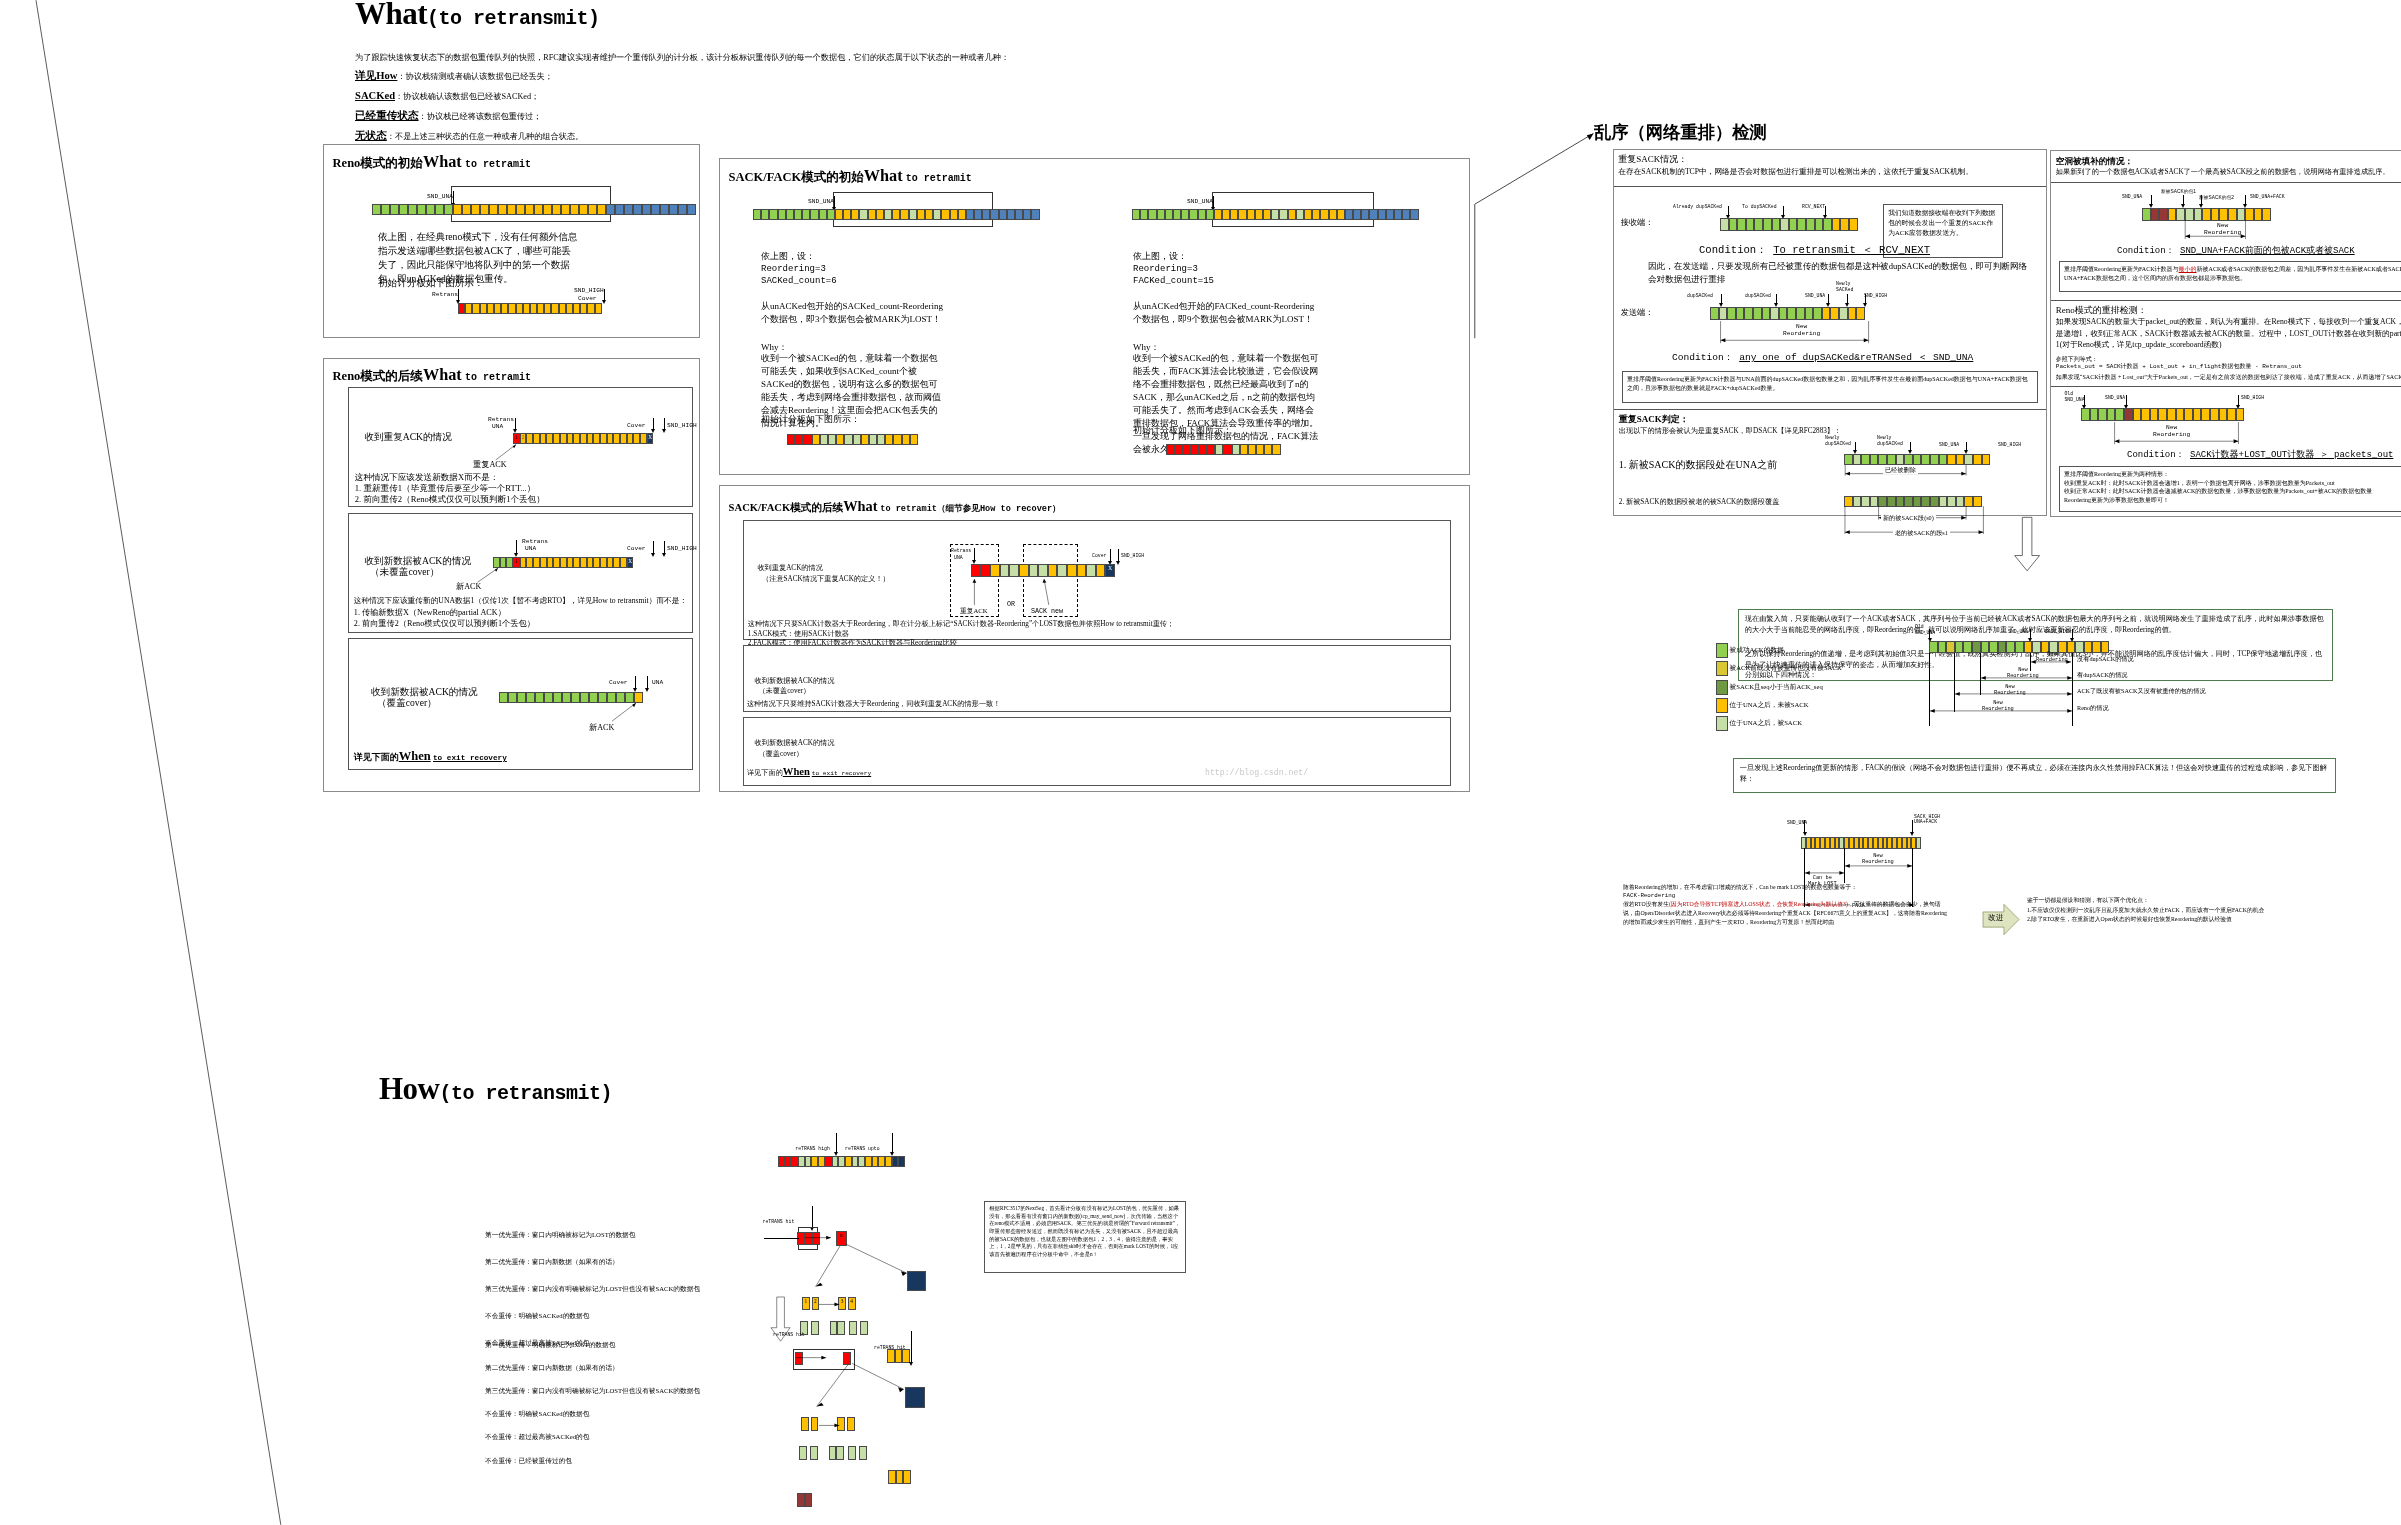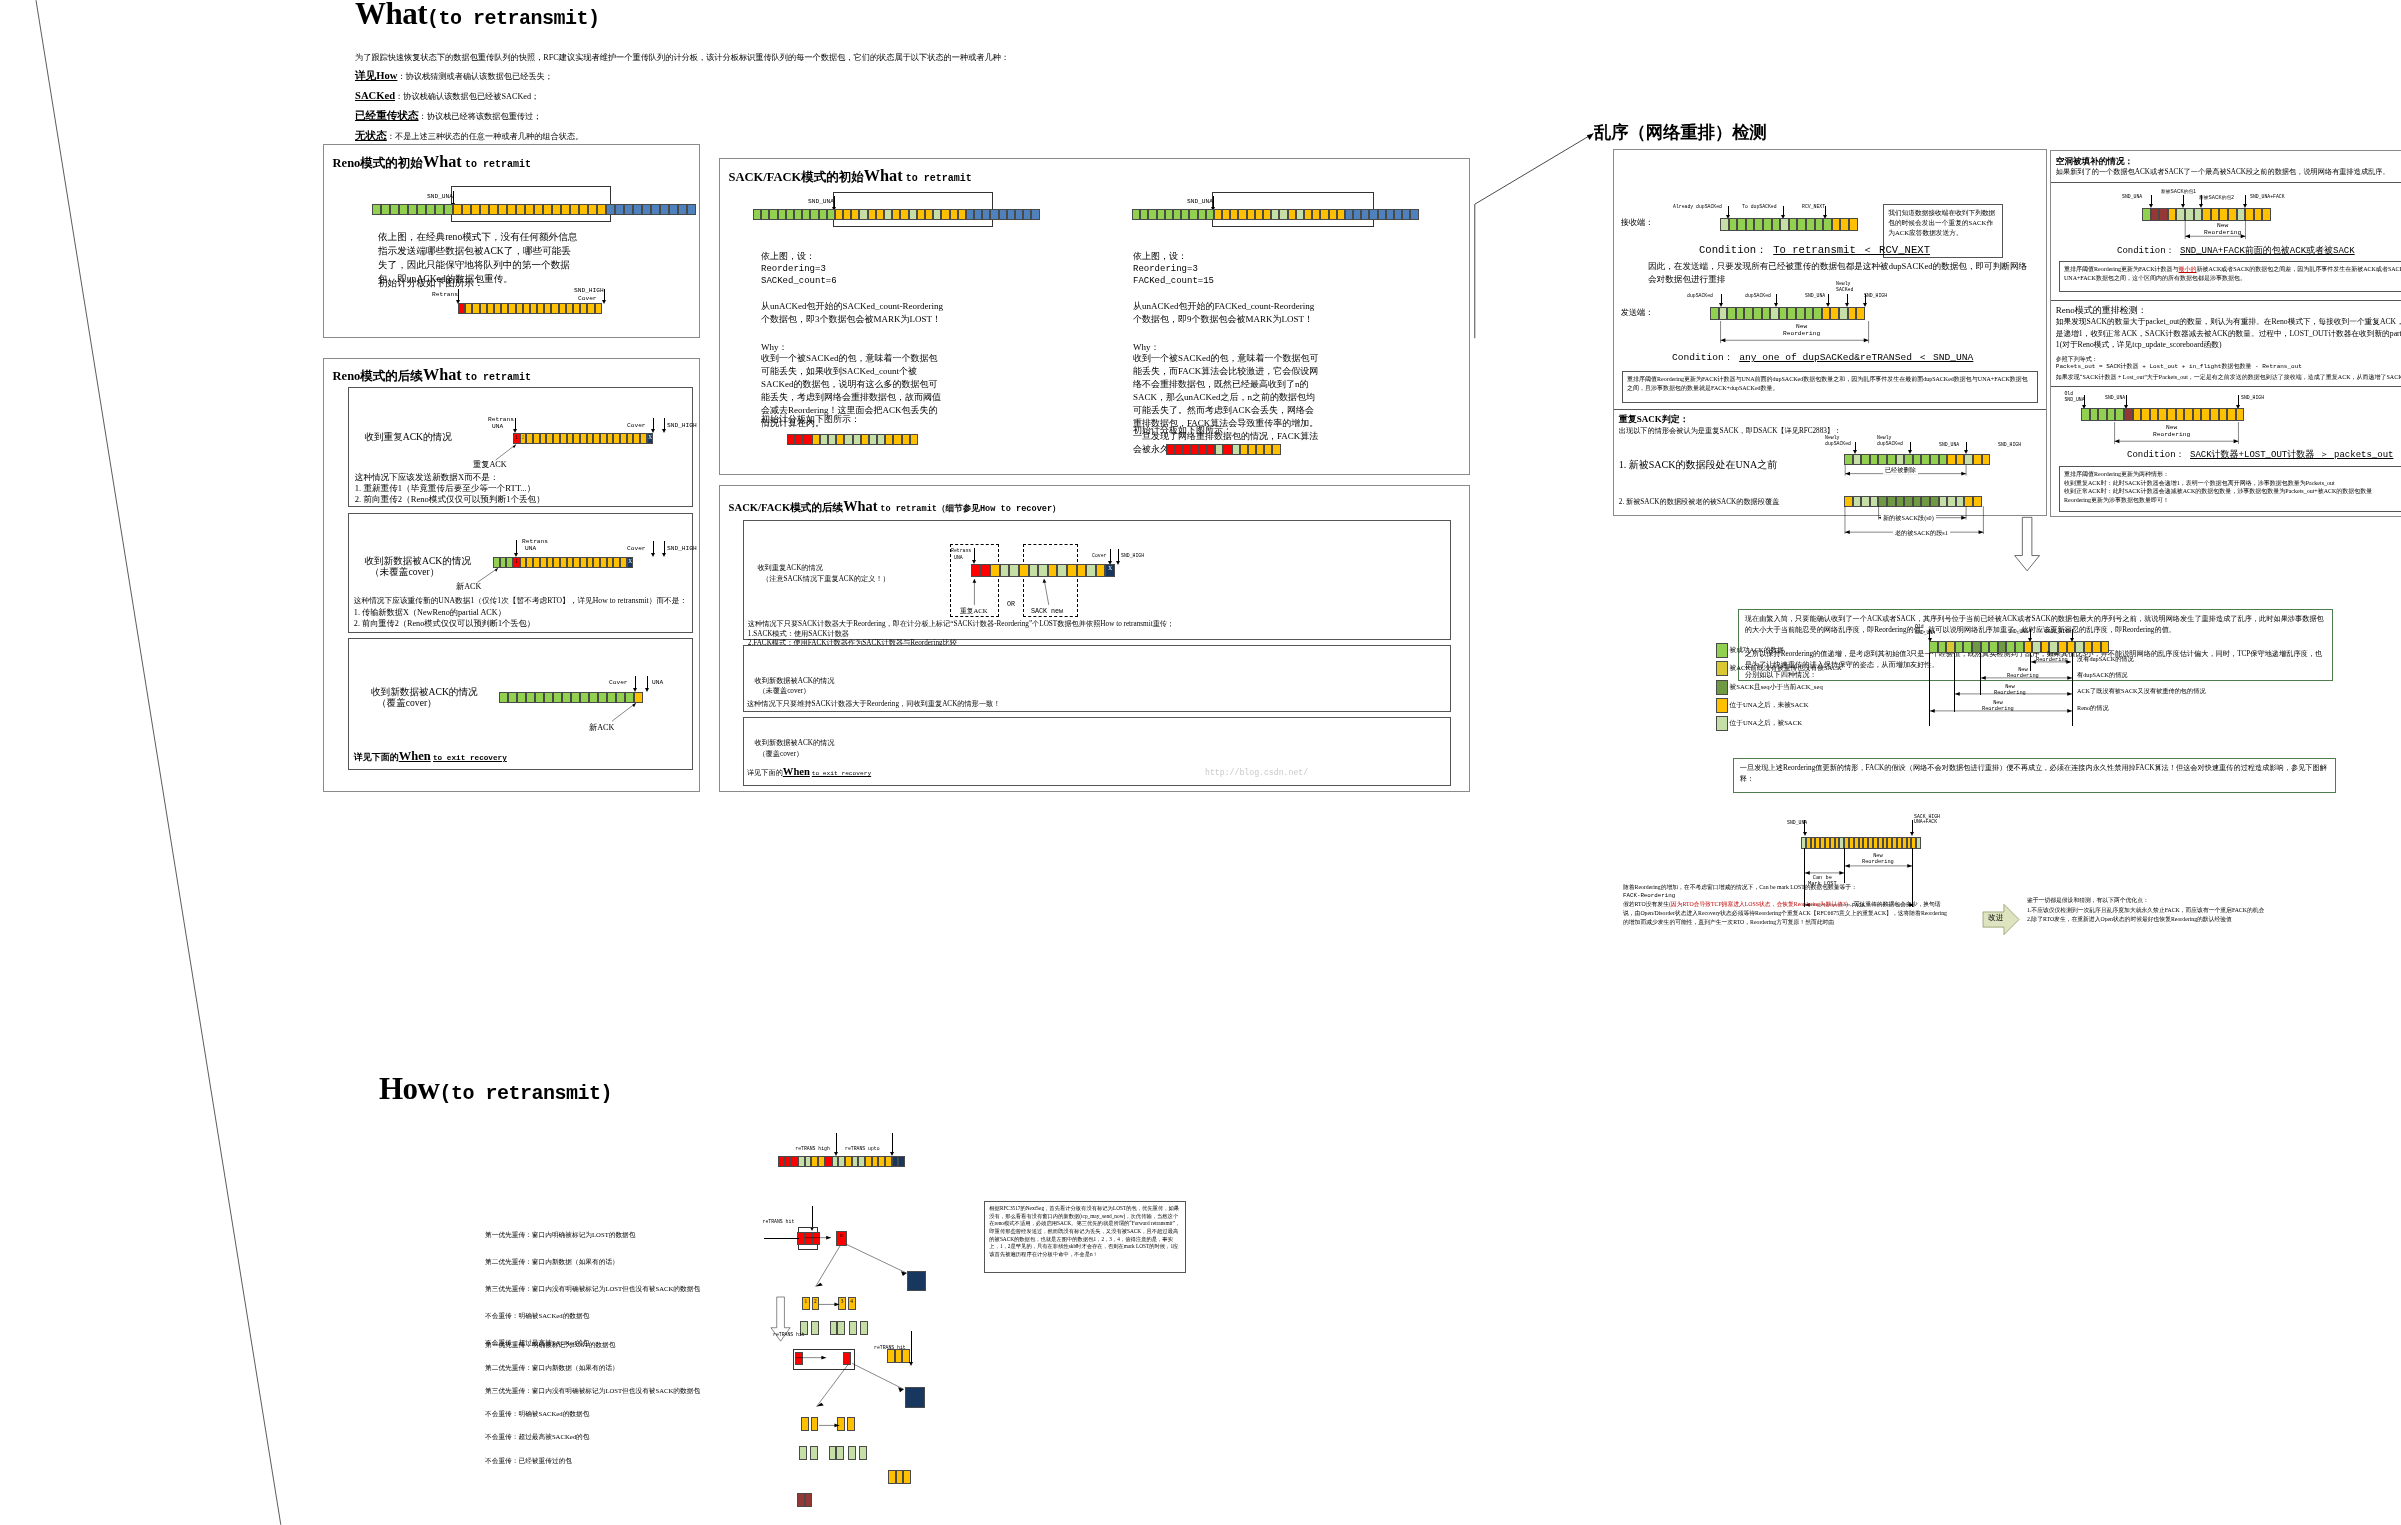--- a/index.html
+++ b/index.html
@@ -490,20 +490,24 @@
 </div>
 
 <div class="abs ttl" style="left:1594px;top:120px;font-size:17.3px;white-space:nowrap;">乱序（网络重排）检测</div>
 <svg class="abs" style="left:1470px;top:127px;width:134px;height:231px;" viewBox="0 0 280 480" width="134" height="231">
   <line x1="258" y1="12" x2="10" y2="160" stroke="#000" stroke-width="1.5"></line>
   <polygon points="258,12 244,16 250,26" fill="#000"></polygon>
   <line x1="10" y1="160" x2="10" y2="440" stroke="#000" stroke-width="1.5"></line>
 </svg>
 
 <div class="abs panel" style="left:1613px;top:149px;width:432px;height:365px;">
+  <div class="abs box" style="left:0;top:0;width:432px;height:37px;border-left:none;border-right:none;border-top:none;">
+    <div class="smalltext" style="font-size:9px;">重复SACK情况：</div>
+    <div class="smalltext" style="font-size:7.7px;">在存在SACK机制的TCP中，网络是否会对数据包进行重排是可以检测出来的，这依托于重复SACK机制。</div>
+  </div>
   <div class="abs smalltext" style="left:6.7px;top:67px;font-size:8.2px;">接收端：</div>
   <div class="abs lbl9" style="left:59px;top:54px;">Already dupSACKed</div>
   <div class="abs lbl9" style="left:128px;top:54px;">To dupSACKed</div>
   <div class="abs lbl9" style="left:188px;top:54px;">RCV_NEXT</div>
   <div class="vline" style="left:114px;top:56px;height:10.6px;"></div>
   <div class="arrow-d" style="left:112px;top:65px;"></div>
   <div class="vline" style="left:169px;top:56px;height:10.6px;"></div>
   <div class="arrow-d" style="left:167px;top:65px;"></div>
   <div class="vline" style="left:211px;top:56px;height:10.6px;"></div>
   <div class="arrow-d" style="left:209px;top:65px;"></div>

